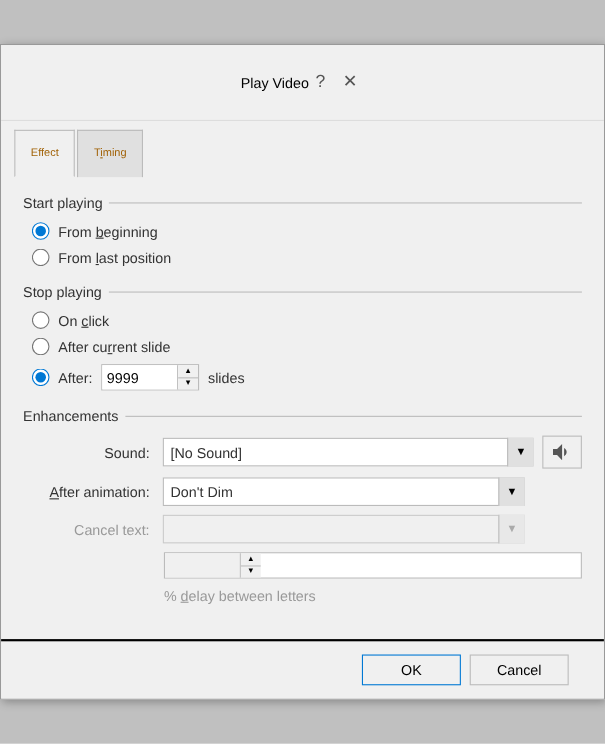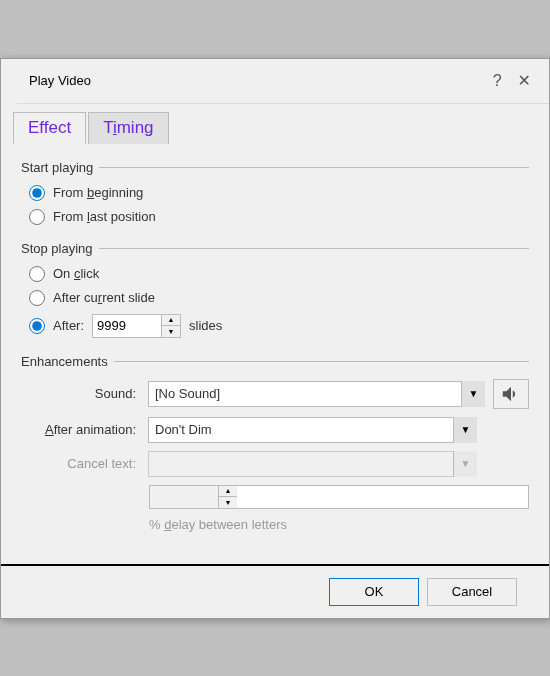--- a/index.html
+++ b/index.html
@@ -13,26 +13,25 @@
       font-size: 13px;
     }
     .dialog {
       background: #f0f0f0;
       width: 550px;
       border: 1px solid #999;
       box-shadow: 2px 2px 8px rgba(0,0,0,0.3);
     }
     .title-bar {
       background: #f0f0f0;
-      padding: 12px 12px;
-      display: flex;
-      align-items: center;
-      justify-content: space-between;
+      padding: 24px 12px;
+      display: flex;
+      align-items: center;
+      justify-content: center;
       border-bottom: 1px solid #ddd;
-      margin-left: 16px;
     }
     .title-bar-left {
       display: flex;
       align-items: center;
       gap: 8px;
     }
     .title-text {
       font-size: 13px;
       font-weight: 400;
       color: #000;
@@ -52,26 +51,26 @@
       line-height: 1;
     }
 
     .tabs {
       display: flex;
       padding: 8px 12px 0;
       gap: 2px;
       background: #f0f0f0;
     }
     .tab {
-      padding: 5px 14px;
+      padding: 15px 14px;
       cursor: pointer;
       border: 1px solid #bbb;
       background: #e0e0e0;
-      font-size: 17px;
-      color: #6d28d9;
+      font-size: 10px;
+      color: #a16207;
       border-bottom: none;
       position: relative;
     }
     .tab.active {
       background: #f0f0f0;
       border-bottom: 1px solid #f0f0f0;
       font-weight: 400;
       z-index: 1;
     }
     .tab-underline {

